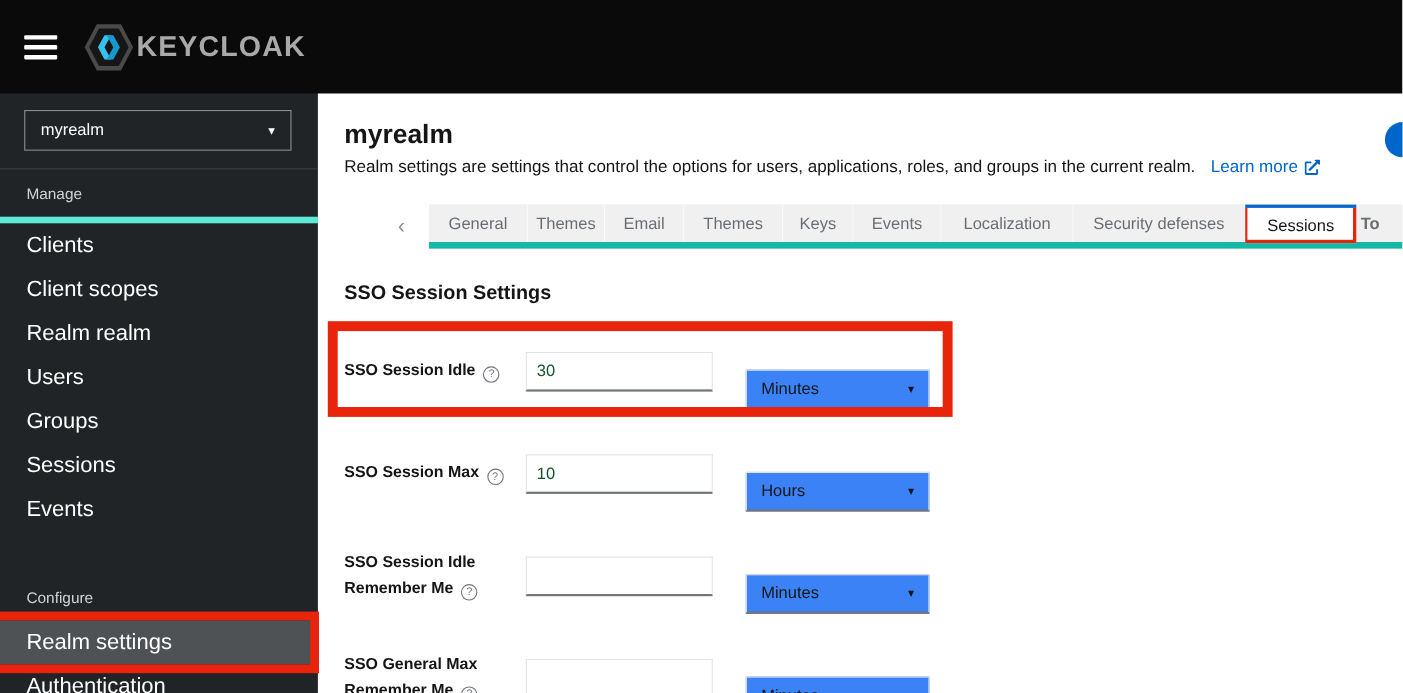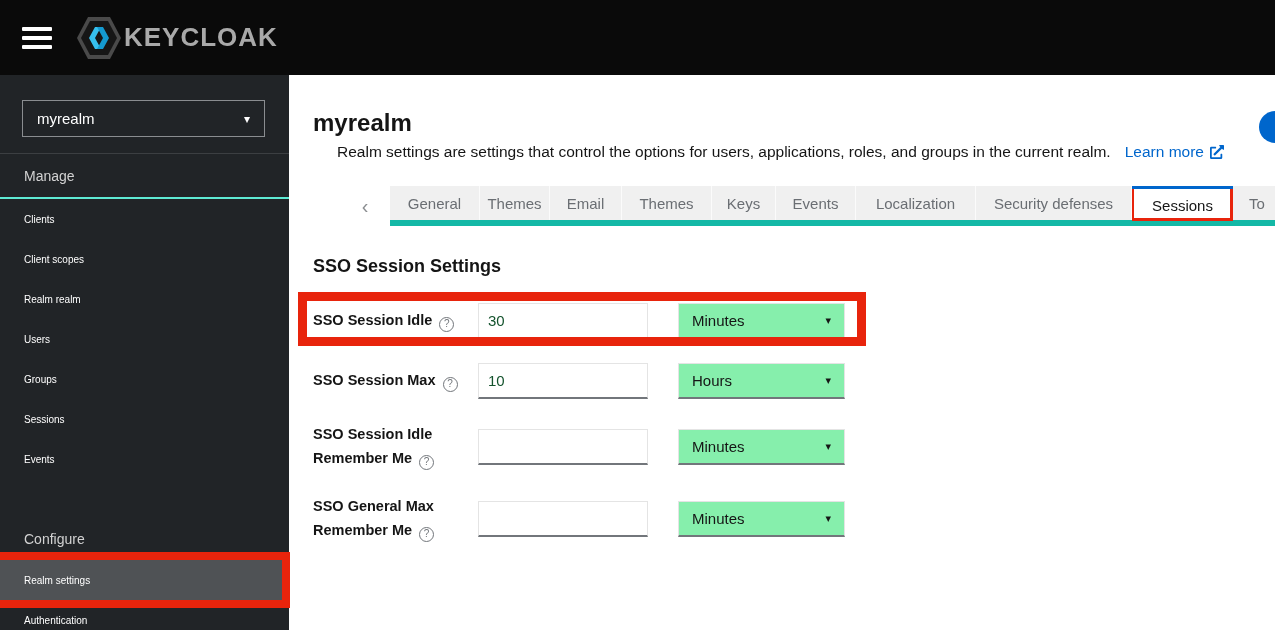--- a/index.html
+++ b/index.html
@@ -1,61 +1,61 @@
 <!DOCTYPE html>
 <html><head>
 <meta charset="utf-8">
 <style>
   * { margin:0; padding:0; box-sizing:border-box; }
   html,body { width:1275px; height:630px; overflow:hidden; }
   body { font-family:"Liberation Sans", sans-serif; position:relative; background:#fff; color:#151515; }
 
   
-  .topbar { position:absolute; top:0; left:0; width:1275px; height:75px; background:#0a0a0a; display:flex; align-items:center; z-index:3; }
+  .topbar { position:absolute; top:0; left:0; width:1275px; height:85px; background:#0a0a0a; display:flex; align-items:center; z-index:3; }
   .hamburger { width:30px; height:22px; margin-left:22px; display:flex; flex-direction:column; justify-content:space-between; cursor:pointer; }
   .hamburger span { display:block; height:4px; background:#fff; border-radius:1px; }
   .brand { display:flex; align-items:center; margin-left:24px; gap:2px; }
   .brand-word { font-size:26px; font-weight:bold; letter-spacing:1px; color:#a9a9a9; }
 
   
   .sidebar { position:absolute; top:75px; left:0; width:289px; height:555px; background:#212427; z-index:2; }
   .realm-select-wrap { padding:25px 24px 16px 22px; border-bottom:1px solid #3c3f42; }
   .realm-select { height:37px; border:1px solid #8a8d90; background:#212427; color:#fff; display:flex; align-items:center; justify-content:space-between; padding:0 14px; font-size:15px; cursor:pointer; }
   .realm-caret { font-size:12px; color:#fff; }
   .nav-section-title { font-size:14px; color:#d2d2d2; padding:14px 24px 13px; }
-  .nav-section-title.with-line { border-bottom:2px solid #5eead4; }
-  .nav-item { font-size:10px; color:#fff; padding:0 24px; height:40px; display:flex; align-items:center; cursor:pointer; }
+  .nav-section-title.with-line { border-bottom:6px solid #5eead4; }
+  .nav-item { font-size:20px; color:#fff; padding:0 24px; height:40px; display:flex; align-items:center; cursor:pointer; }
   .nav-item.selected { background:#4f5255; }
   .configure-section { margin-top:38px; }
 
   
   .main { position:absolute; top:75px; left:289px; width:986px; height:555px; background:#fff; padding-left:24px; }
   .page-title { font-size:24px; font-weight:700; margin-top:34px; }
-  .desc-row { margin-top:6px; font-size:15.5px; display:flex; align-items:center; white-space:nowrap;margin-left:24px; }
+  .desc-row { margin-top:6px; font-size:15.5px; display:flex; align-items:center; white-space:nowrap; }
   .learn-more { color:#0066cc; margin-left:14px; display:inline-flex; align-items:center; gap:6px; cursor:pointer; text-decoration:none; }
   .toggle-circle { position:absolute; top:36px; right:-16px; width:32px; height:32px; border-radius:50%; background:#0066cc; }
 
   
   .tabbar { margin-top:25px; display:flex; align-items:stretch; height:40px; }
   .tab-scroll-left { width:30px; margin-left:42px; display:flex; align-items:center; justify-content:center; color:#8a8d90; font-size:20px; cursor:pointer; }
   .tabs { display:flex; margin-left:15px; flex:1; background:#f0f0f0; border-bottom:6px solid #14b8a6; }
   .tab { display:flex; align-items:center; justify-content:center; font-size:15px; color:#6a6e73; background:#f0f0f0; border-right:1px solid #fbfbfb; cursor:pointer; overflow:hidden; white-space:nowrap; }
   .tab.active { background:#fff; color:#151515; border-top:3px solid #0066cc; border-right:none; margin-bottom:-1px; }
-  .tab.cutoff { justify-content:flex-start; padding-left:16px; border-right:none; }
+  .tab.cutoff { justify-content:flex-start; padding-left:4px; border-right:none;font-weight:bold; }
   .tw0{width:90px}.tw1{width:70px}.tw2{width:72px}.tw3{width:90px}.tw4{width:64px}
   .tw5{width:80px}.tw6{width:120px}.tw7{width:156px}.tw8{width:101px}.tw9{width:42px}
 
   
   .section-title { margin-top:30px; font-size:18px; font-weight:700; }
   .form { margin-top:26px; }
   .form-row { display:flex; align-items:center; margin-bottom:24px; width:532px; }
   .field-label { width:165px; font-size:14.5px; font-weight:700; line-height:1.65; }
   .help-icon { display:inline-flex; width:15px; height:15px; border:1px solid #72767b; border-radius:50%; color:#72767b; font-size:10px; font-weight:400; align-items:center; justify-content:center; margin-left:7px; vertical-align:-2px; cursor:pointer; }
   .text-input { width:170px; height:36px; border:1px solid #e4e4e4; border-bottom:2px solid #72767b; padding:0 9px; font-size:15px; font-family:"Liberation Sans", sans-serif; color:#14532d; }
-  .unit-select { width:167px; height:36px; margin-left:30px; border:1px solid #e4e4e4; border-bottom:2px solid #72767b; background:#86efac; display:flex; align-items:center; justify-content:space-between; padding:0 13px; font-size:15px; cursor:pointer; }
+  .unit-select { width:167px; height:36px; margin-left:30px; border:1px solid #e4e4e4; border-bottom:2px solid #72767b; background:#3b82f6; display:flex; align-items:center; justify-content:space-between; padding:0 13px; font-size:15px; cursor:pointer;margin-top:33px; }
   .select-caret { font-size:11px; color:#151515; }
 
   
   .annotated { position:relative; }
   .ann-box { position:absolute; border:8px solid #e8240c; pointer-events:none; z-index:10; }
   .ann-tab   { top:-10px; right:-5px; bottom:-5px; left:-6px; }
   .ann-row   { top:-11px; right:-21px; bottom:-7px; left:-15px; border-width:9px; }
   .ann-nav   { top:-8px; right:-1px; bottom:-8px; left:-12px; }
 </style>
 </head>

